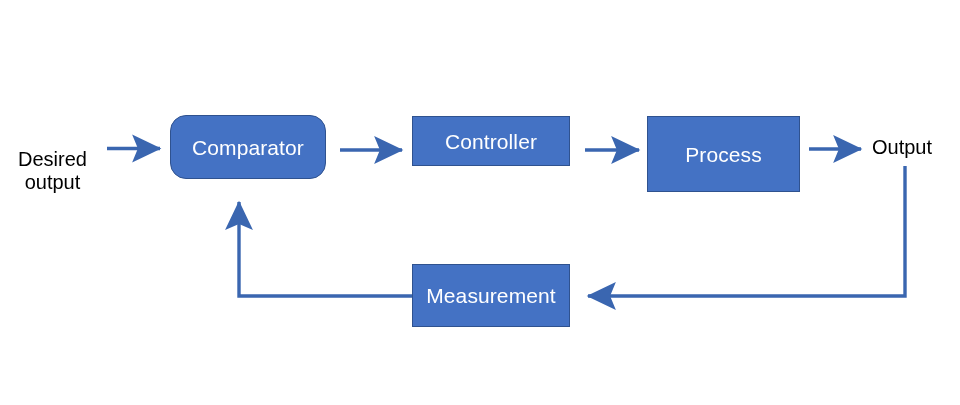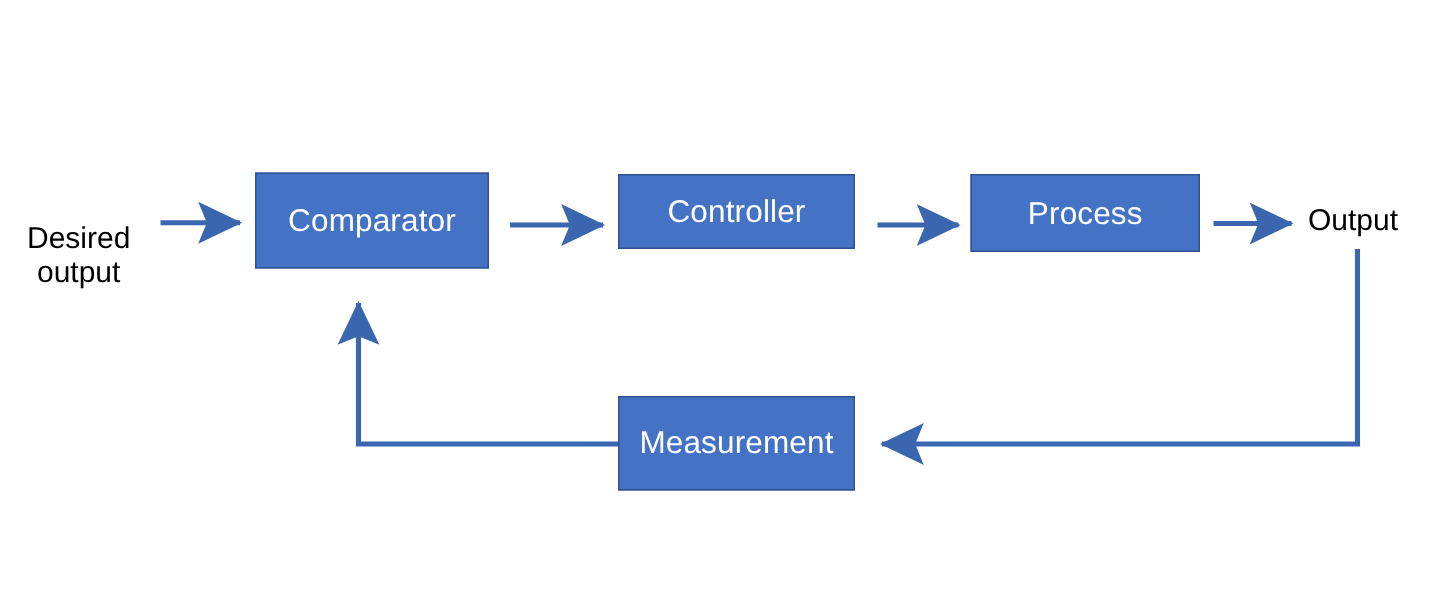--- a/index.html
+++ b/index.html
@@ -82,29 +82,29 @@
 
     <line x1="585" y1="150" x2="639" y2="150" stroke="#3A66B0" stroke-width="3.4" marker-end="url(#arrow-right)"></line>
 
     <line x1="809" y1="149" x2="861" y2="149" stroke="#3A66B0" stroke-width="3.4" marker-end="url(#arrow-right)"></line>
 
     <polyline points="905,166 905,296 588,296" fill="none" stroke="#3A66B0" stroke-width="3.4" stroke-linejoin="miter" marker-end="url(#arrow-left)"></polyline>
 
     <polyline points="412,296 239,296 239,202" fill="none" stroke="#3A66B0" stroke-width="3.4" stroke-linejoin="miter" marker-end="url(#arrow-up)"></polyline>
   </svg>
 
-  <div class="block-box" style="left:170px; top:115px; width:156px; height:64px;">
+  <div class="block-box" style="left:170px; top:115px; width:156px; height:64px;border-radius:16px;">
     <span class="block-label">Comparator</span>
   </div>
 
   <div class="block-box" style="left:412px; top:116px; width:158px; height:50px;">
     <span class="block-label">Controller</span>
   </div>
 
-  <div class="block-box" style="left:647px; top:116px; width:153px; height:52px;">
+  <div class="block-box" style="left:647px; top:116px; width:153px; height:76px;">
     <span class="block-label">Process</span>
   </div>
 
   <div class="block-box" style="left:412px; top:264px; width:158px; height:63px;">
     <span class="block-label">Measurement</span>
   </div>
 
   <div class="plain-label two-line" style="left:18px; top:124px;margin-top:24px;">
     <span class="line">Desired</span>
     <span class="line">output</span>

